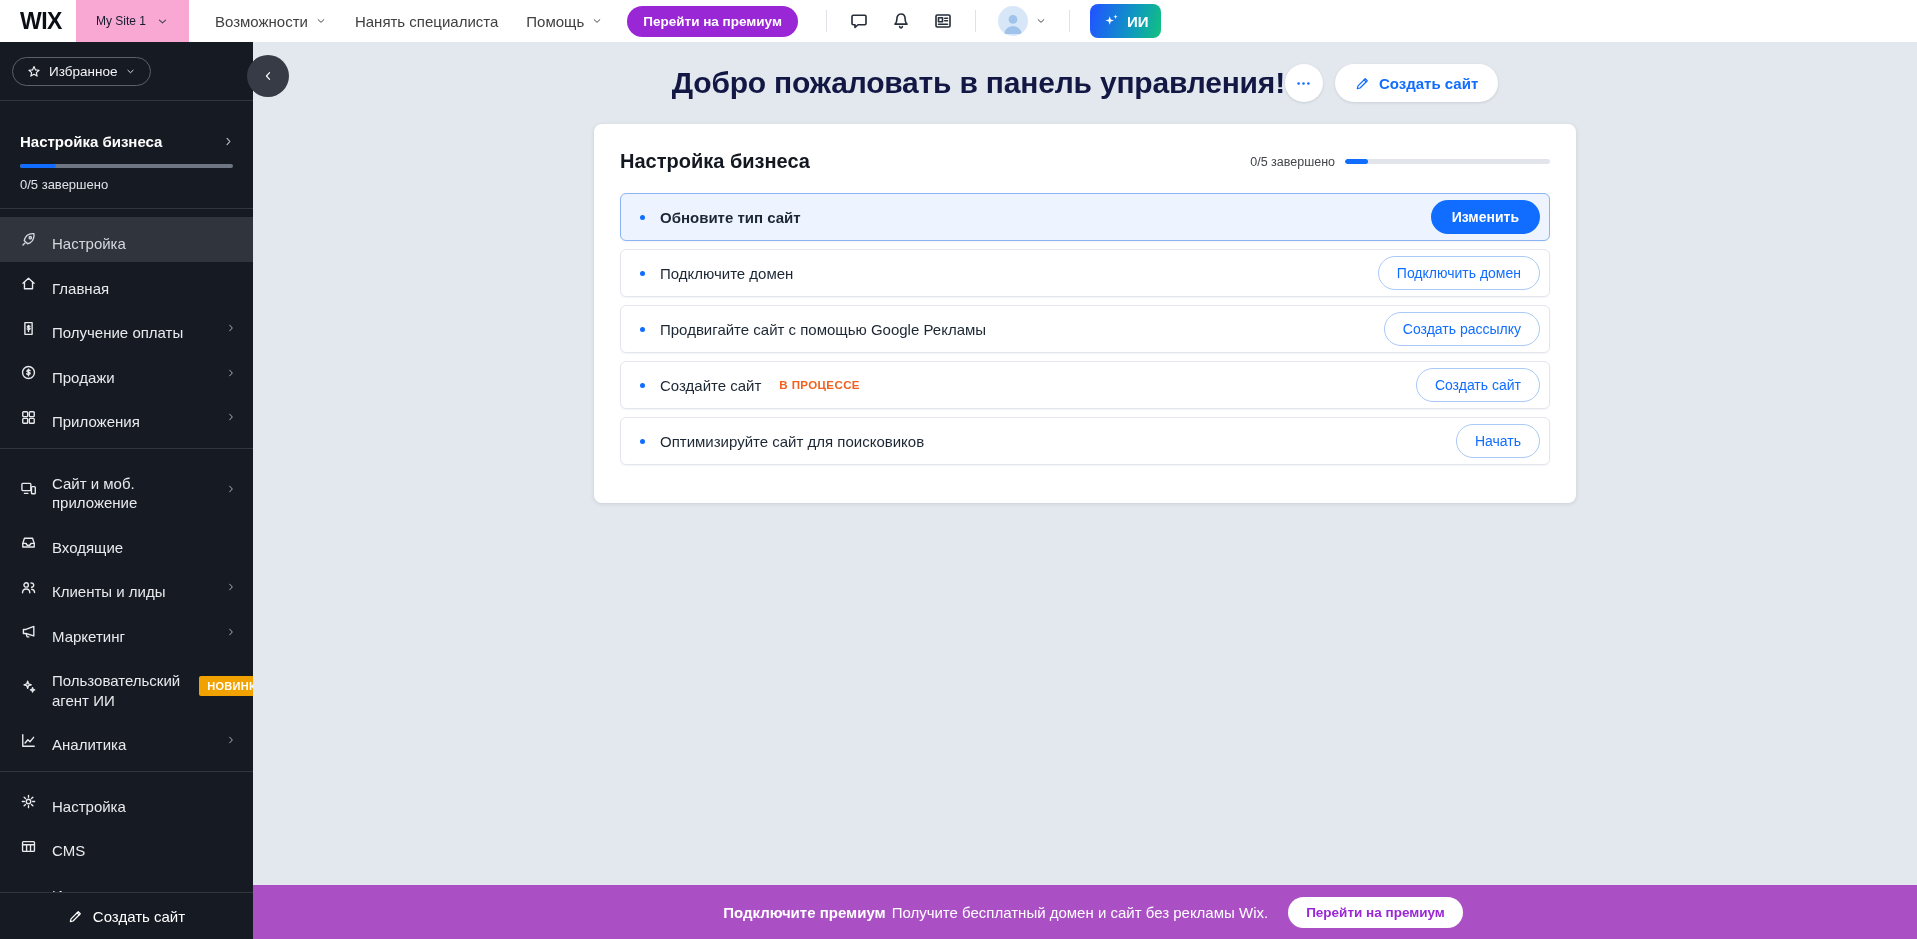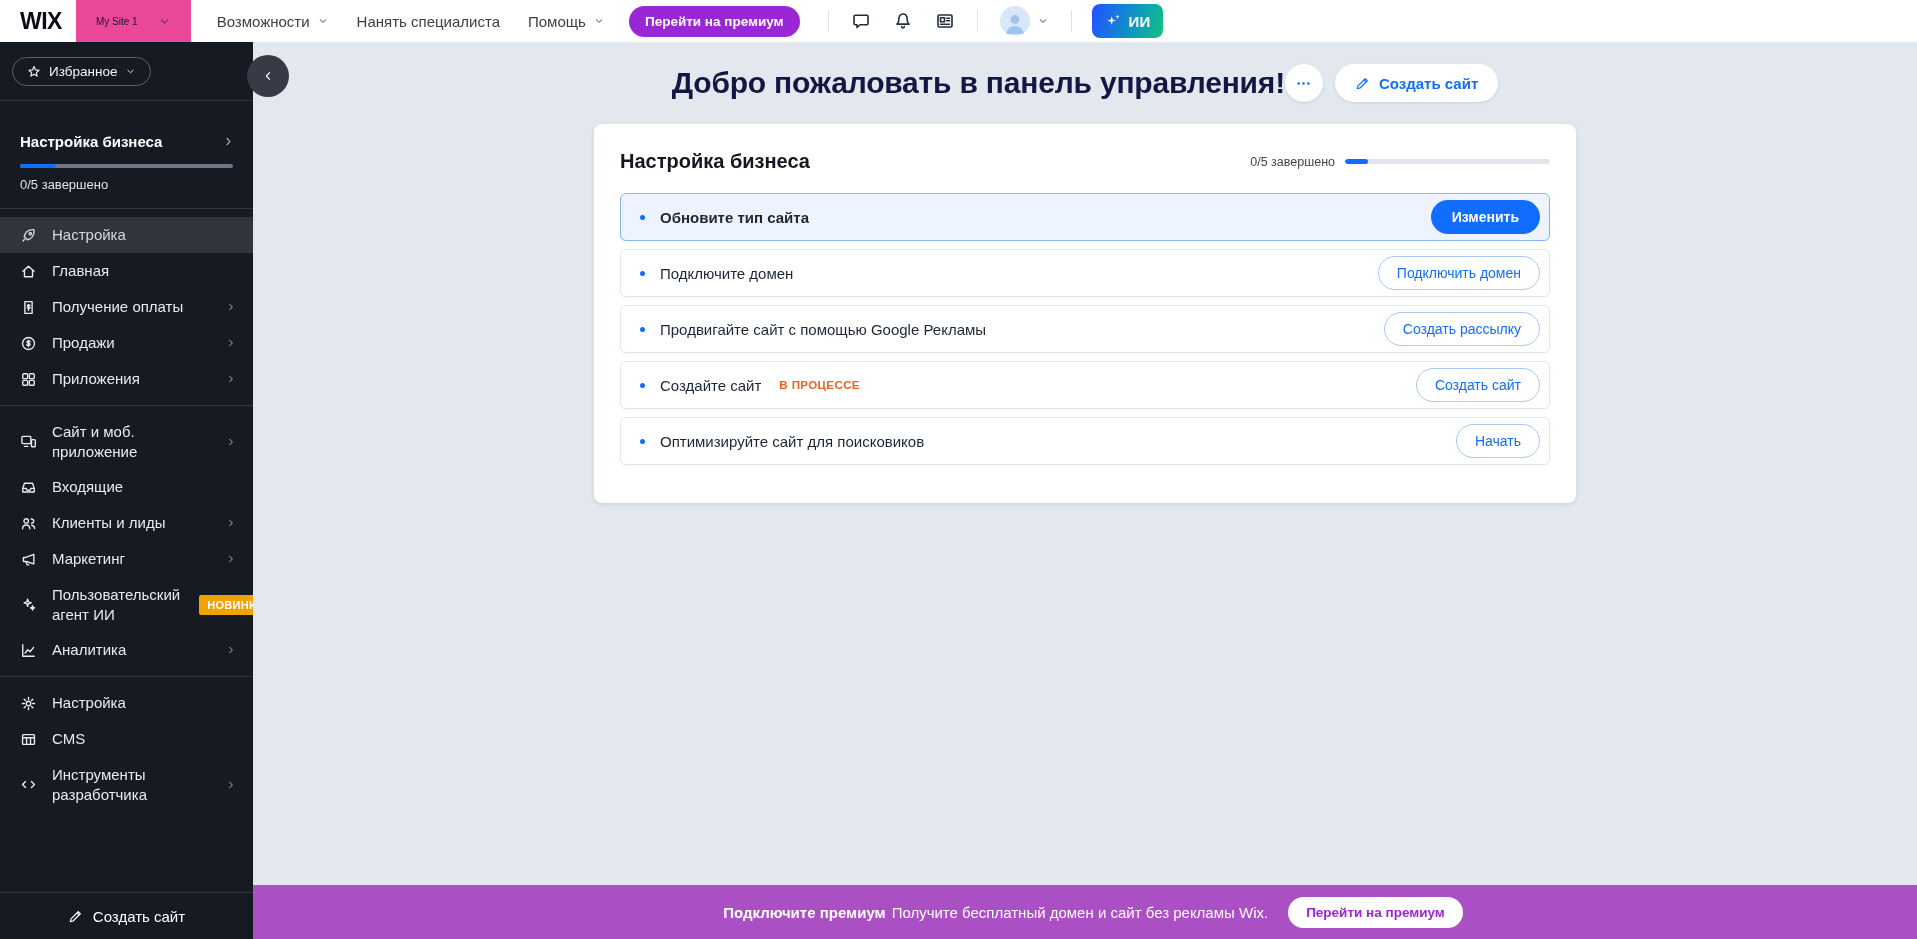--- a/index.html
+++ b/index.html
@@ -6,21 +6,21 @@
   html,body { width:1917px; height:939px; }
   body {
     font-family:"Liberation Sans","DejaVu Sans",sans-serif;
     background:#e3e8ee; overflow:hidden; color:#1c2734;
   }
   .app { width:1917px; height:939px; position:relative; display:flex; flex-direction:column; }
 
   
   .topbar { height:42px; background:#fff; display:flex; align-items:center; flex:0 0 42px; padding-right:28px; position:relative; z-index:10; }
   .logo { font-weight:800; font-size:23px; letter-spacing:-0.5px; color:#0b0d17; margin:0 14px 0 20px; }
-  .site-tab { height:42px; display:flex; align-items:center; gap:20px; padding:0 20px; background:#ec4899; font-size:10px; color:#121c2e; cursor:pointer; }
+  .site-tab { height:42px; display:flex; align-items:center; gap:10px; padding:0 20px; background:#f9a8d4; font-size:12px; color:#121c2e; cursor:pointer; }
   .site-tab .chev svg { width:13px; height:13px; display:block; color:#42454c; }
   .tb-nav { display:flex; align-items:center; gap:28px; margin-left:26px; }
   .tb-link { display:flex; align-items:center; gap:7px; font-size:15px; color:#404040; cursor:pointer; }
   .tb-link svg { width:12px; height:12px; color:#42454c; }
   .premium-btn { margin-left:24px; background:#9a27d5; color:#fff; border:none; border-radius:17px; padding:8px 16px; font-size:13.5px; font-weight:700; font-family:inherit; cursor:pointer; }
   .search { margin-left:auto; width:496px; height:31px; border-radius:16px; background:#e9f2fe; border:1px solid #9fc6f2; display:flex; align-items:center; gap:9px; padding:0 14px; }
   .search svg { width:15px; height:15px; color:#5d87b0; flex:0 0 auto; }
   .search input { flex:1; background:transparent; border:none; outline:none; font-family:inherit; font-size:14.5px; color:#42526b; }
   .search input::placeholder { color:#7c98b4; }
   .tb-icons { display:flex; align-items:center; margin-left:28px; gap:22px; color:#252e39; }
@@ -49,21 +49,21 @@
   .setup-head .t { font-size:15px; font-weight:700; color:#fff; }
   .setup-head svg { width:13px; height:13px; color:#c3c8cf; }
   .sb-progress { margin:14px 20px 9px 20px; height:4px; border-radius:2px; background:#6e7683; overflow:hidden; }
   .sb-progress i { display:block; height:100%; background:#116dff; border-radius:2px; }
   .sb-progress-label { margin:0 20px 16px 20px; font-size:13px; color:#dfe3e8; }
   .menu { flex:1; padding-top:8px; overflow:hidden; }
   .s-item { display:flex; align-items:center; gap:15px; padding:8px 16px 8px 20px; min-height:36px; font-size:15px; cursor:pointer; color:#e8eaed; }
   .s-item.sel { background:#2f343d; color:#d4d8de; }
   .s-icon { flex:0 0 17px; display:flex; }
   .s-icon svg { width:17px; height:17px; display:block; }
-  .s-label { flex:1; line-height:1.3; }
+  .s-label { flex:1; line-height:1.3;margin-top:9px; }
   .s-chev { flex:0 0 12px; display:flex; color:#aeb4bd; }
   .s-chev svg { width:12px; height:12px; display:block; }
   .s-badge { background:#f2a200; color:#fff; font-size:11px; font-weight:700; padding:4px 8px; border-radius:2px; margin-left:4px; letter-spacing:.3px; }
   .menu .sb-div { margin:8px 0; }
   .sb-footer { flex:0 0 47px; border-top:1px solid rgba(255,255,255,.12); display:flex; align-items:center; justify-content:center; gap:10px; font-size:15px; color:#fff; cursor:pointer; }
   .sb-footer svg { width:15px; height:15px; }
   .collapse-btn { position:absolute; left:247px; top:13px; width:42px; height:42px; border-radius:50%; background:#363b45; border:none; color:#fff; display:flex; align-items:center; justify-content:center; cursor:pointer; z-index:6; }
   .collapse-btn svg { width:14px; height:14px; }
 
   
@@ -445,21 +445,21 @@
             <div class="card-prog">
               <span class="lbl">0/5 завершено</span>
               <span class="card-track">
                   <i style="width: 11%;"></i>
                 </span>
             </div>
           </div>
           <div id="tasks">
               <div class="task sel">
        <span class="dot"></span>
-       <span class="t-label">Обновите тип сайта</span>
+       <span class="t-label">Обновите тип сайт</span>
 
        <button class="t-btn primary">Изменить</button>
      </div>
               <div class="task">
        <span class="dot"></span>
        <span class="t-label">Подключите домен</span>
 
        <button class="t-btn outline">Подключить домен</button>
      </div>
               <div class="task">

